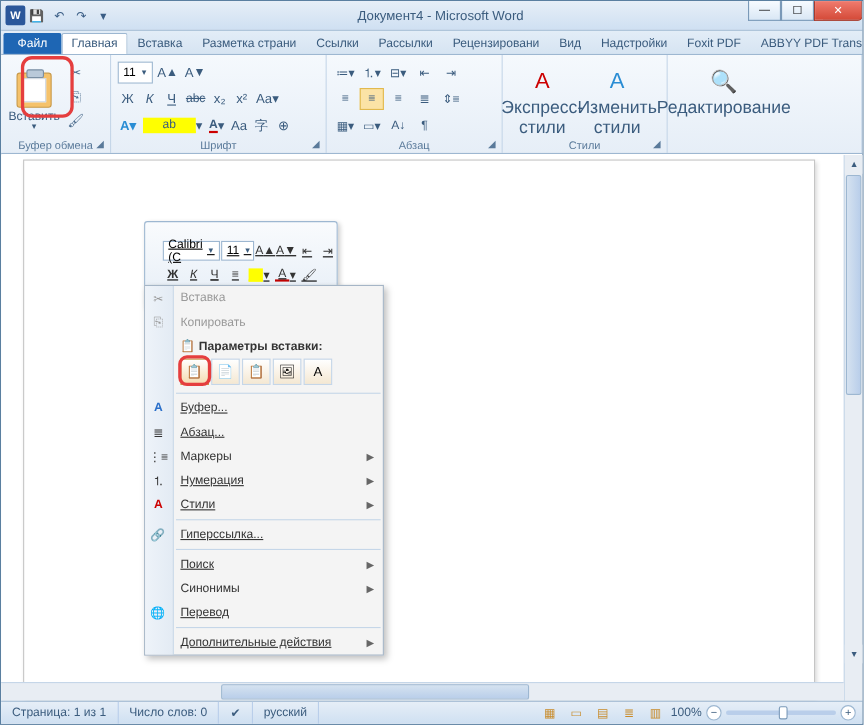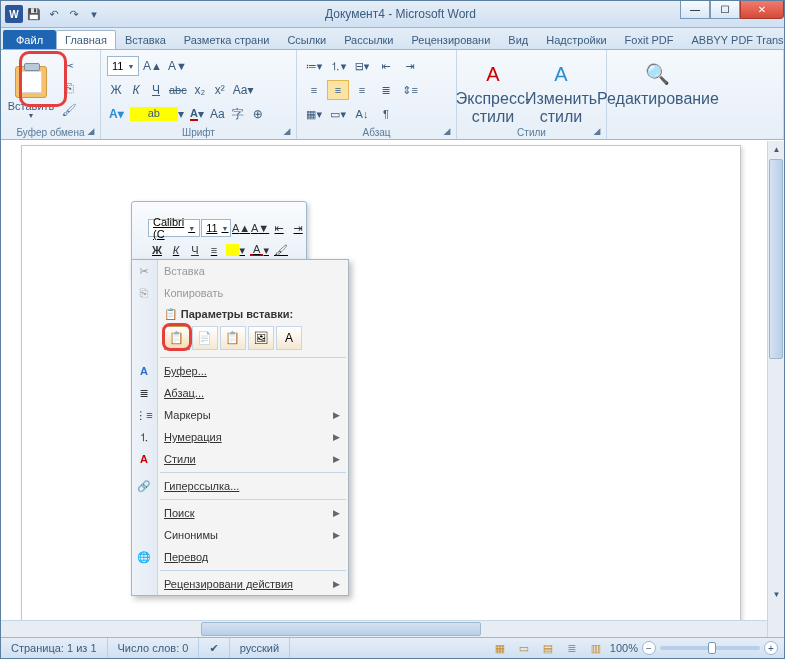--- a/index.html
+++ b/index.html
@@ -335,21 +335,21 @@
   <div class="ctxitem">
     <span style="">Синонимы</span>
     <span class="arrow">▶</span>
   </div>
   <div class="ctxitem">
     <span class="cicon">🌐</span>
     <span style="text-decoration:underline">Перевод</span>
   </div>
   <div class="ctxsep"></div>
   <div class="ctxitem">
-    <span style="text-decoration:underline">Рецензировани действия</span>
+    <span style="text-decoration:underline">Дополнительные действия</span>
     <span class="arrow">▶</span>
   </div>
 </div>
 
 <div class="statusbar">
   <div class="cell">Страница: 1 из 1</div>
   <div class="cell">Число слов: 0</div>
   <div class="cell">✔</div>
   <div class="cell">русский</div>
   <div class="right">

